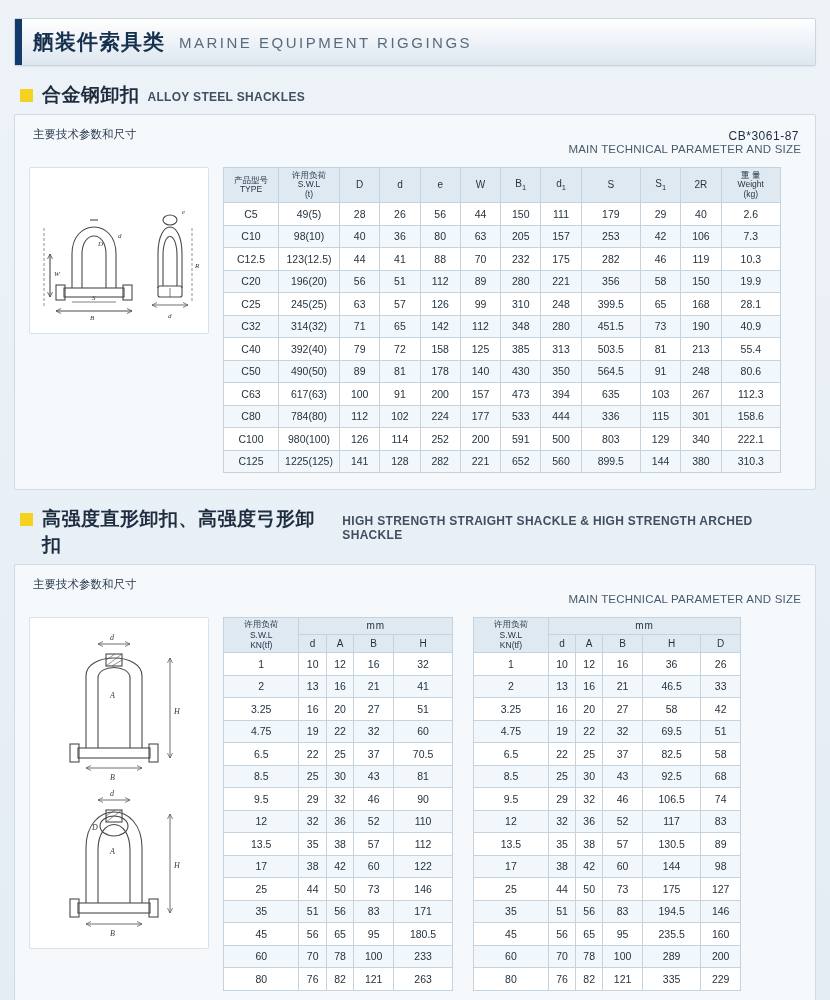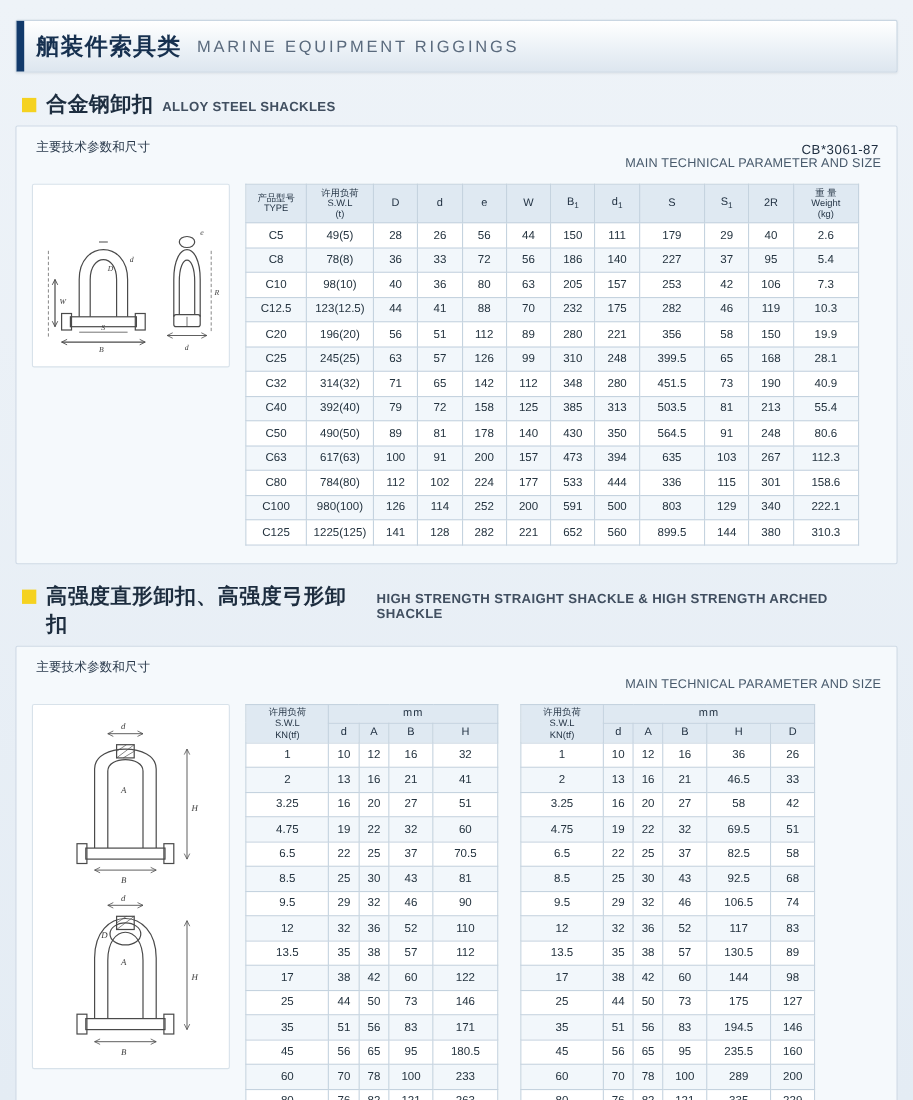--- a/index.html
+++ b/index.html
@@ -269,34 +269,20 @@
                 <td>56</td>
                 <td>44</td>
                 <td>150</td>
                 <td>111</td>
                 <td>179</td>
                 <td>29</td>
                 <td>40</td>
                 <td>2.6</td>
               </tr>
               <tr>
-                <td>C8</td>
-                <td>78(8)</td>
-                <td>36</td>
-                <td>33</td>
-                <td>72</td>
-                <td>56</td>
-                <td>186</td>
-                <td>140</td>
-                <td>227</td>
-                <td>37</td>
-                <td>95</td>
-                <td>5.4</td>
-              </tr>
-              <tr>
                 <td>C10</td>
                 <td>98(10)</td>
                 <td>40</td>
                 <td>36</td>
                 <td>80</td>
                 <td>63</td>
                 <td>205</td>
                 <td>157</td>
                 <td>253</td>
                 <td>42</td>

